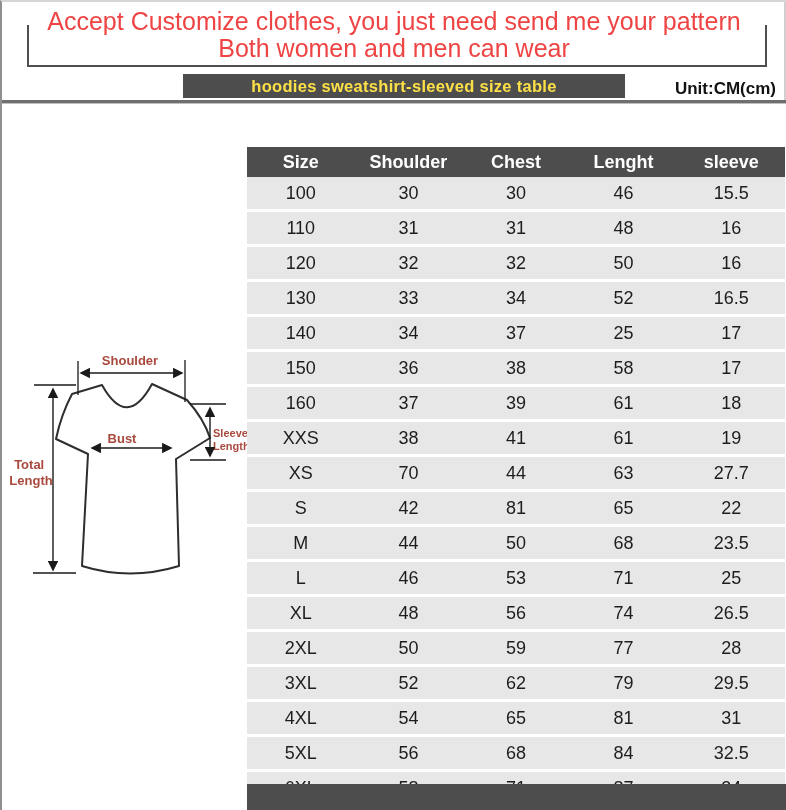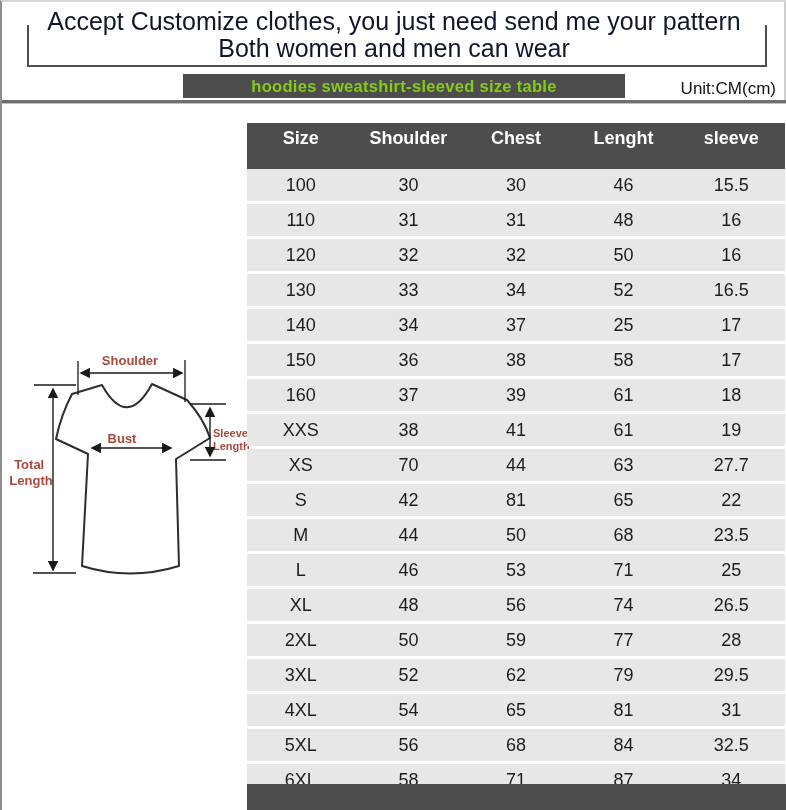--- a/index.html
+++ b/index.html
@@ -13,54 +13,54 @@
     border-top:2px solid #d6d6d6;
     box-sizing:border-box;
   }
   .right-edge-line{
     position:absolute;top:0;right:0;width:2px;height:100px;
     background:#cfcfcf;
   }
   
   .title-wrap{
     position:absolute;top:6px;left:0;width:100%;
-    text-align:center;color:#0f172a;
+    text-align:center;color:#ef4444;
     font-size:25px;line-height:27px;font-weight:500;
   }
   .title-bracket{
     position:absolute;top:23px;left:25px;width:740px;height:42px;
     border-left:2px solid var(--bracket);
     border-right:2px solid var(--bracket);
     border-bottom:2px solid var(--bracket);
     box-sizing:border-box;
   }
   
   .banner{
     position:absolute;top:72px;left:181px;width:442px;height:24px;
     background:var(--dark);
-    color:#84cc16;font-size:16.5px;font-weight:bold;
+    color:#fde047;font-size:16.5px;font-weight:bold;
     line-height:24px;text-align:center;
     letter-spacing:.3px;
   }
   .unit{
     position:absolute;top:77px;right:10px;
-    color:#111;font-size:17px;font-weight:normal;
+    color:#111;font-size:17px;font-weight:bold;
   }
   .divider{
     position:absolute;top:98px;left:0;width:100%;height:3px;
     background:var(--divider);
     border-bottom:1px solid #bfbfbf;
   }
   
   .size-table{
     position:absolute;top:121px;left:245px;width:538px;
   }
   .t-header{
     display:grid;grid-template-columns:repeat(5,1fr);
-    background:var(--dark);height:46px;
+    background:var(--dark);height:30px;margin-top:24px;
   }
   .t-header .th{
     color:#fff;font-size:18px;font-weight:600;
     line-height:30px;text-align:center;
   }
   .t-body{margin-top:0;}
   .t-body .tr{
     display:grid;grid-template-columns:repeat(5,1fr);
     background:var(--rowbg);height:32px;margin-bottom:3px;
   }

